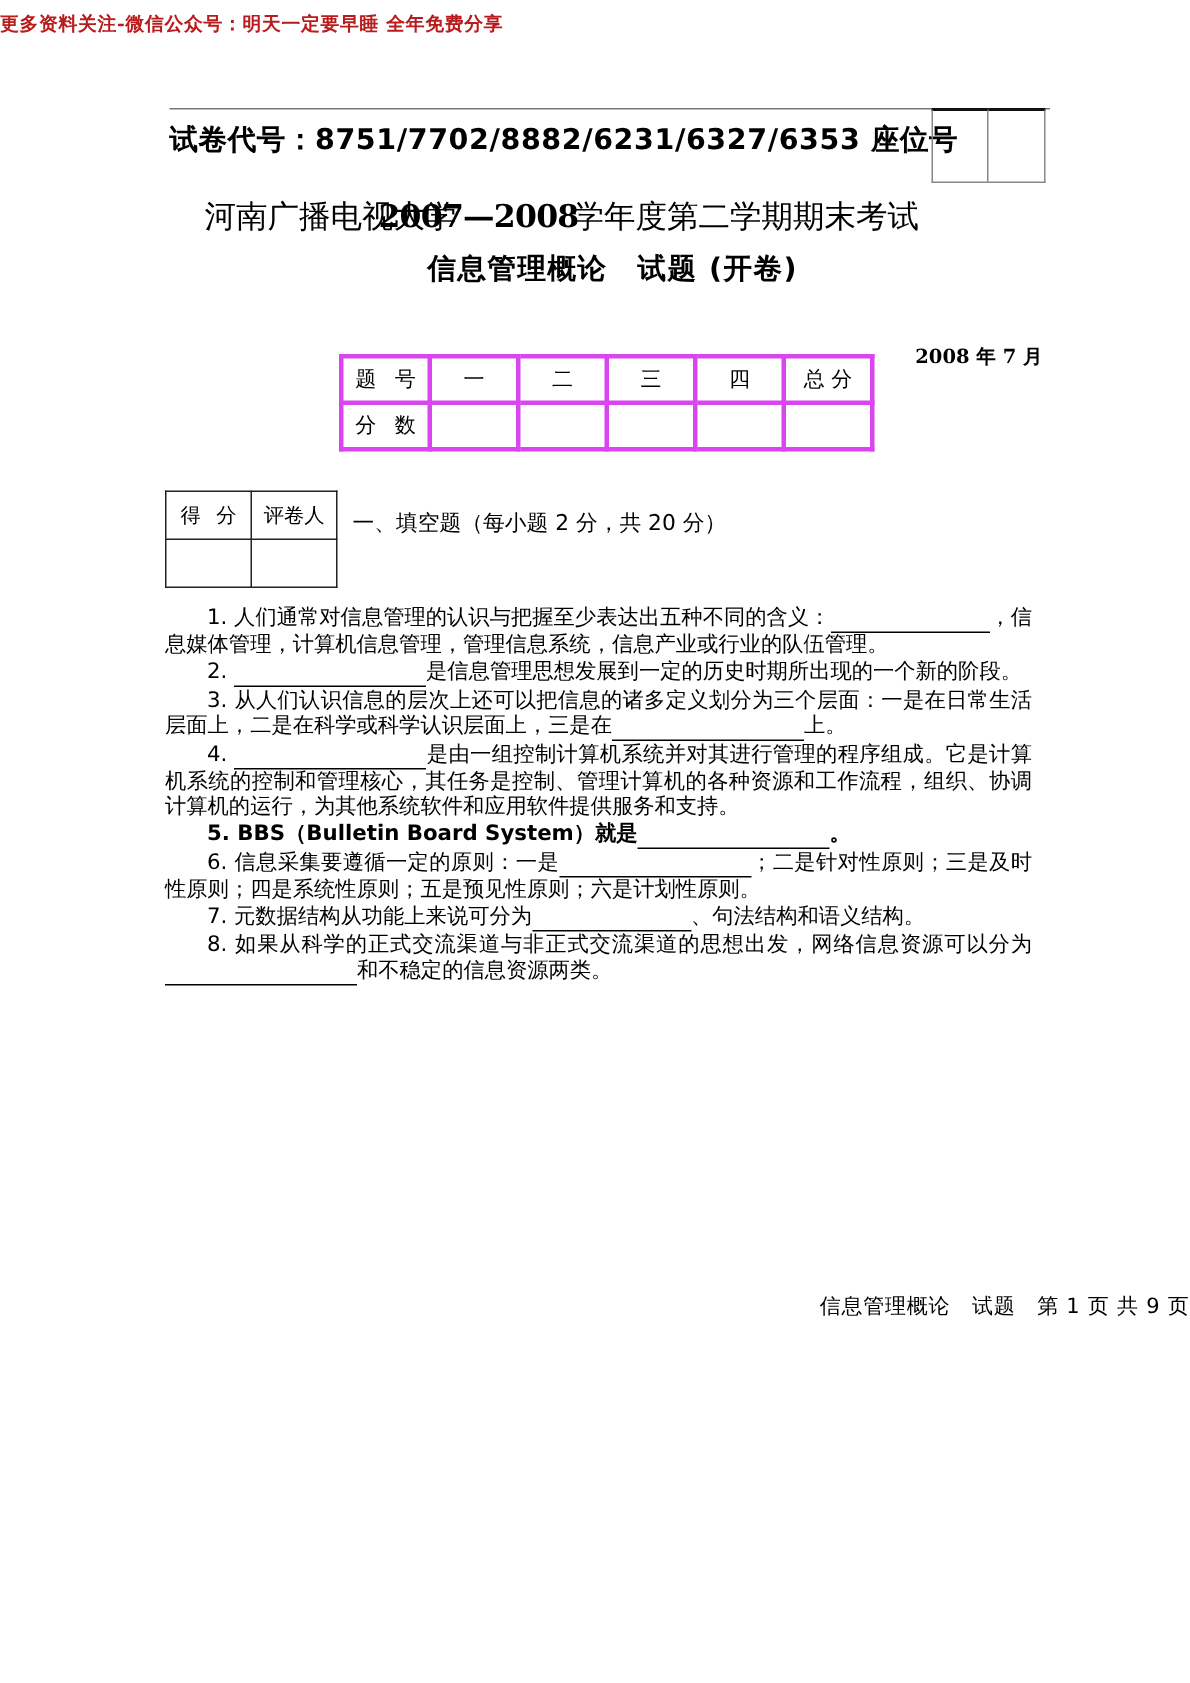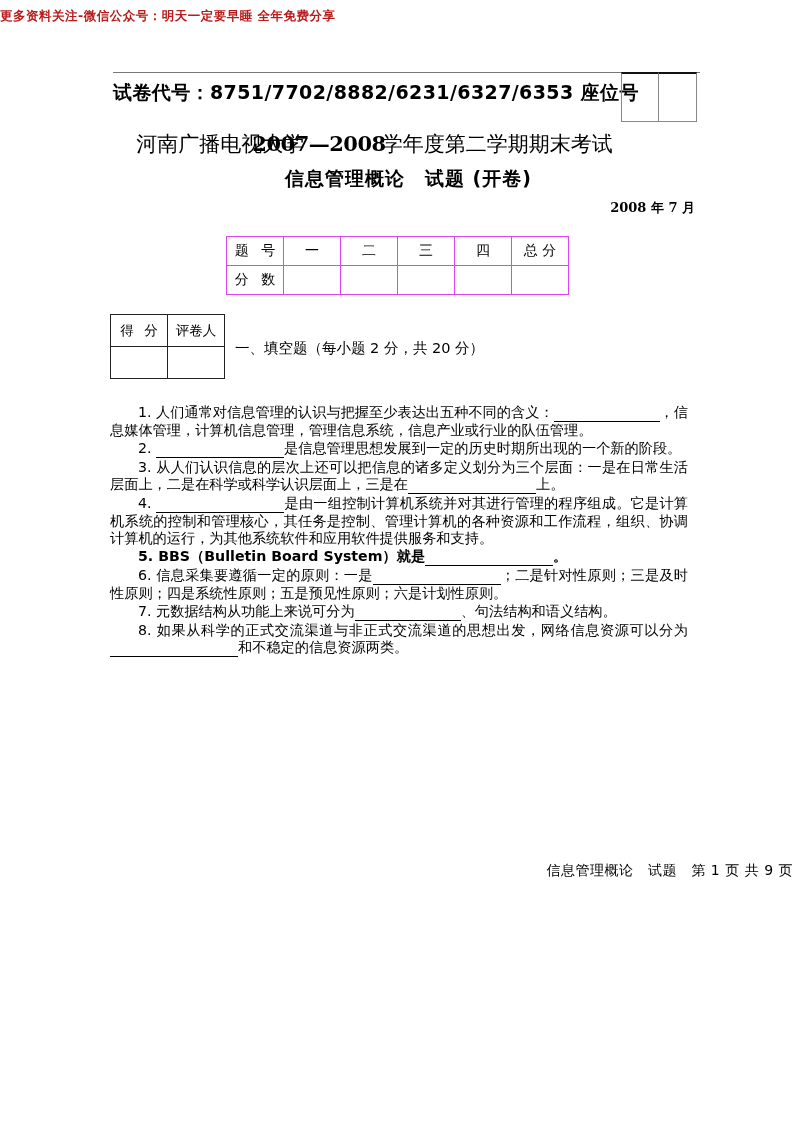--- a/index.html
+++ b/index.html
@@ -115,55 +115,55 @@
     width: 737px;
     text-align: center;
     font-size: 19px;
     font-weight: bold;
     white-space: nowrap;
     letter-spacing: 1px;
     margin-left: 40px;
   }
   .datetext {
     position: absolute;
-    top: 199px;
+    top: 229px;
     left: 0;
     width: 695px;
     text-align: right;
     font-size: 13px;
     font-weight: bold;
     font-family: "DejaVu Serif", serif;
   }
 
   
   .scoretable {
     position: absolute;
     top: 236px;
     left: 226px;
     border-collapse: collapse;
   }
   .scoretable td {
-    border: 1px solid #d946ef;
+    border: 3px solid #d946ef;
     width: 56px;
     height: 28px;
     text-align: center;
     font-size: 14px;
     font-family: "DejaVu Sans", sans-serif;
     padding: 0;
   }
   .scoretable td.lead {
     width: 56px;
     letter-spacing: 4px;
     text-indent: 4px;
   }
 
   
   .gradertable {
     position: absolute;
-    top: 314px;
+    top: 327px;
     left: 110px;
     border-collapse: collapse;
     padding-left: 13px;
   }
   .gradertable td {
     border: 1px solid #222;
     width: 56px;
     height: 31px;
     text-align: center;
     font-size: 13.5px;

